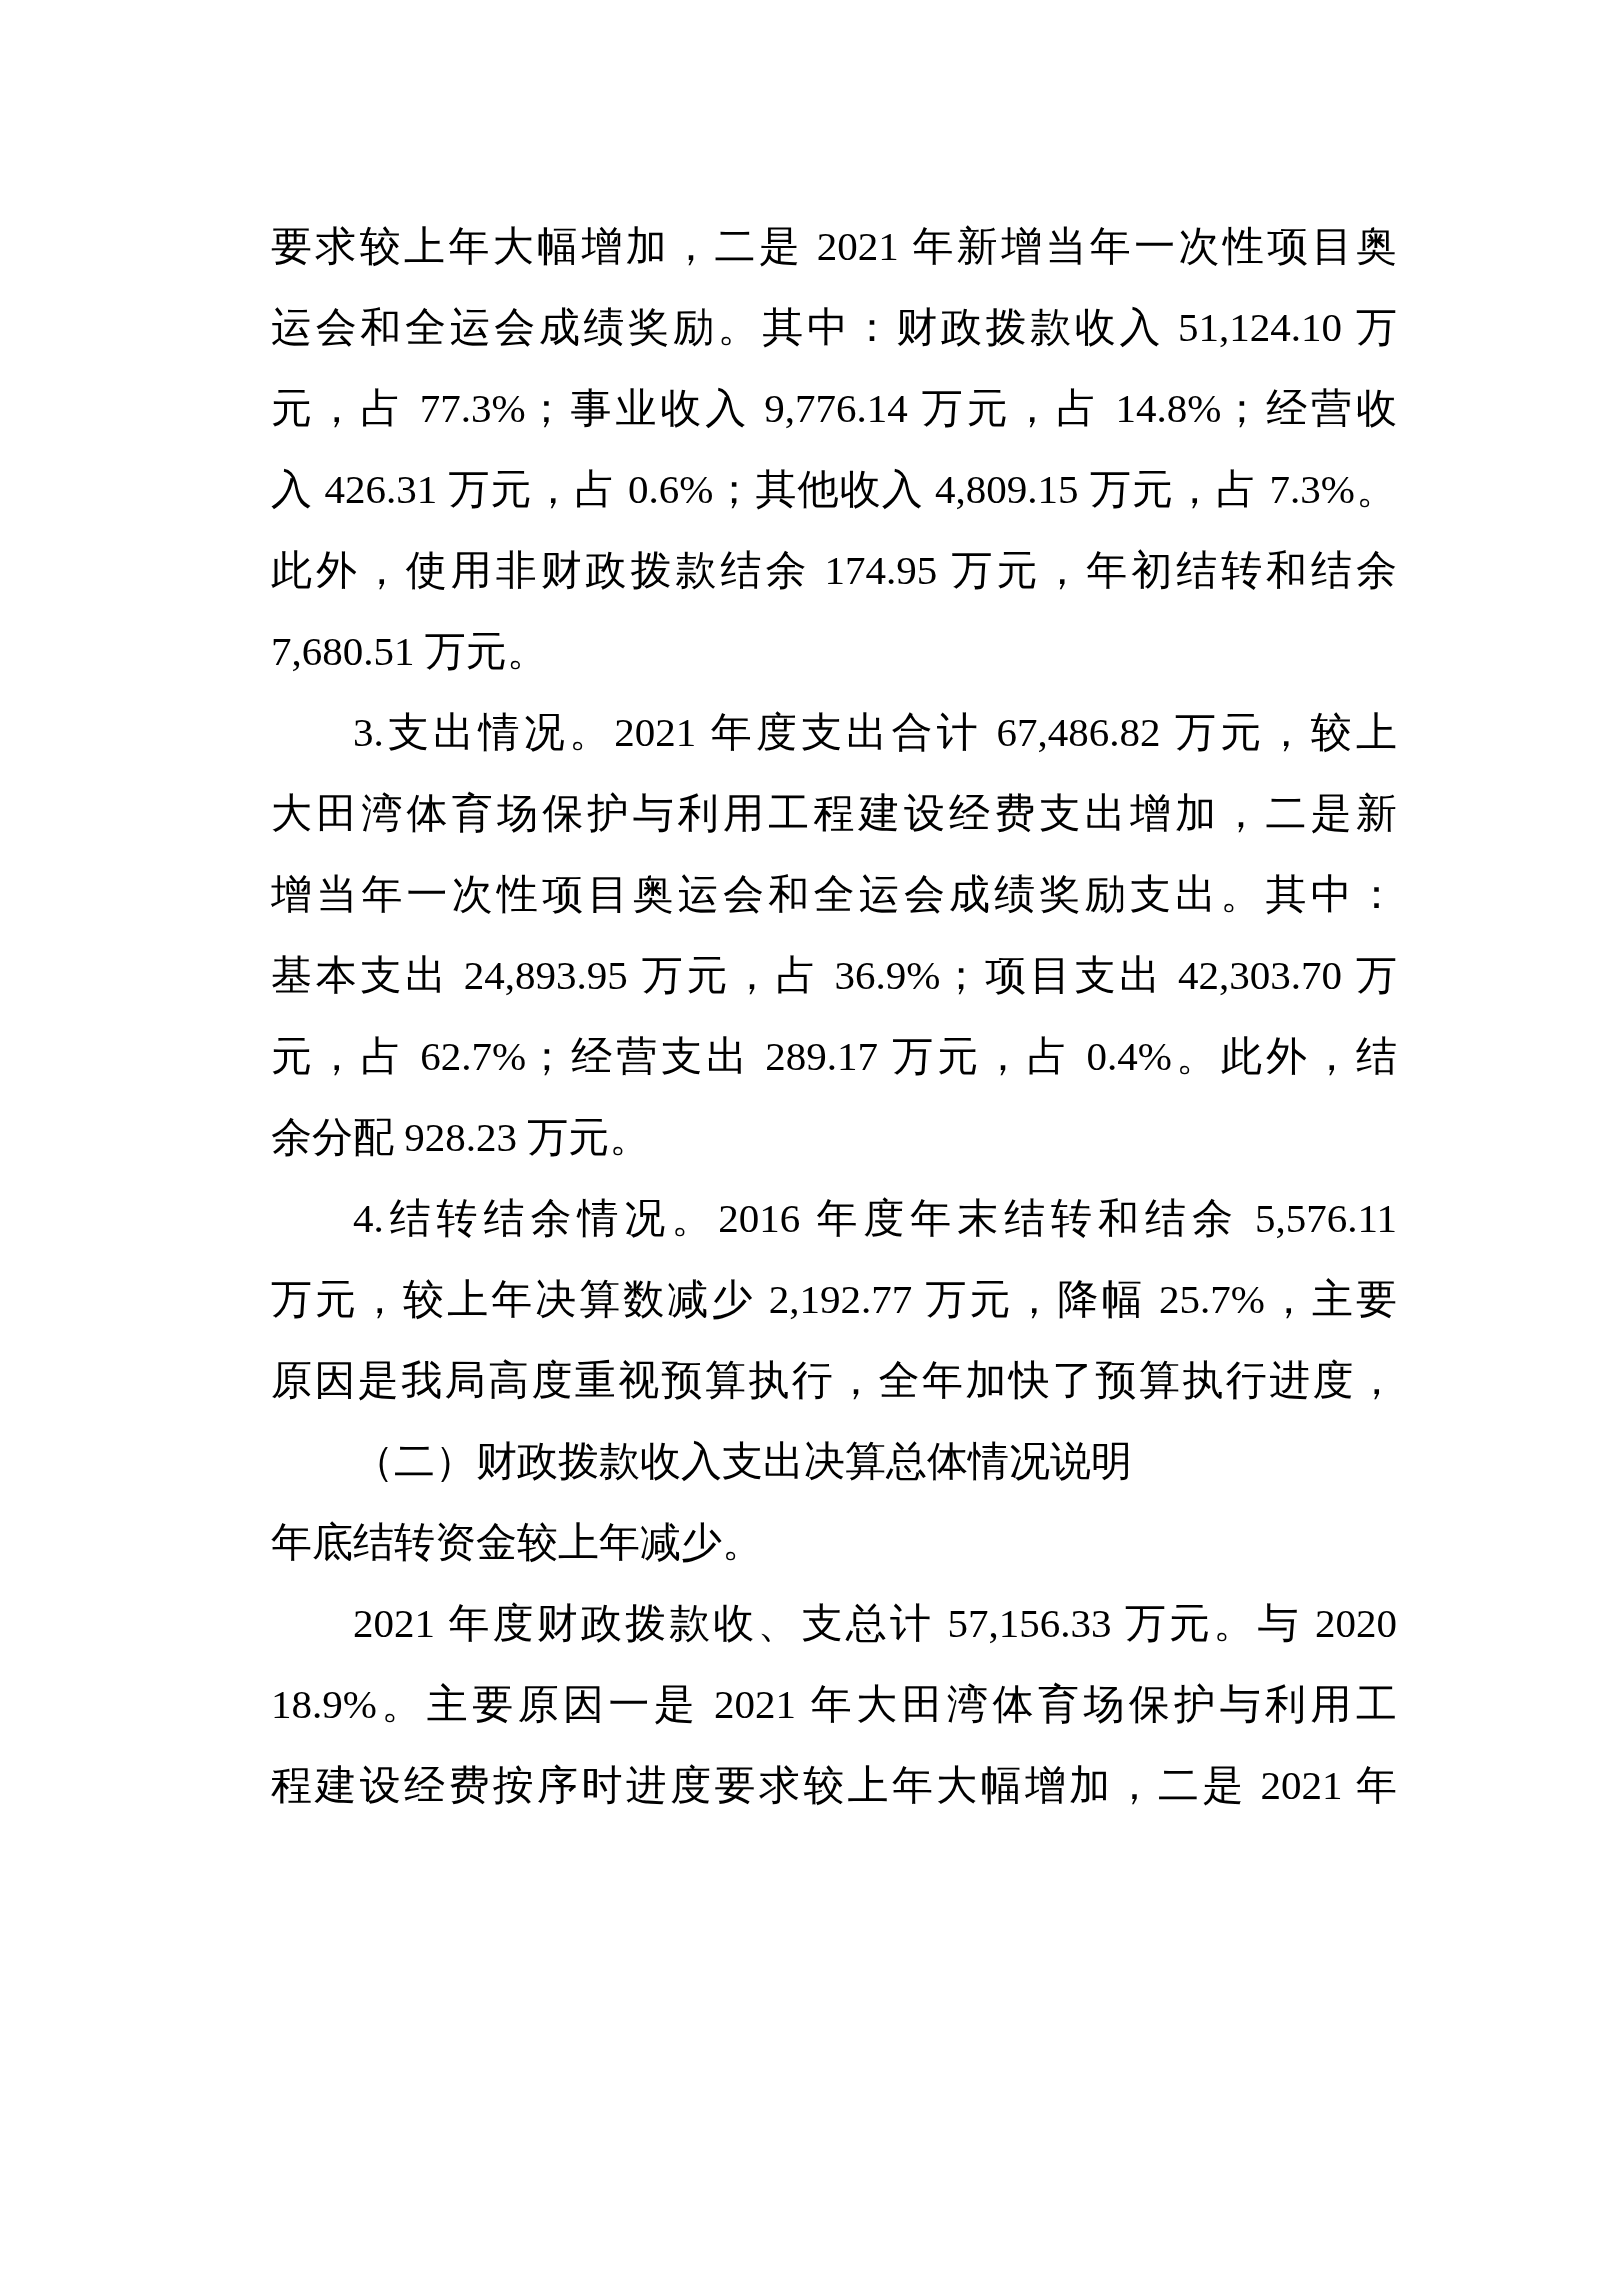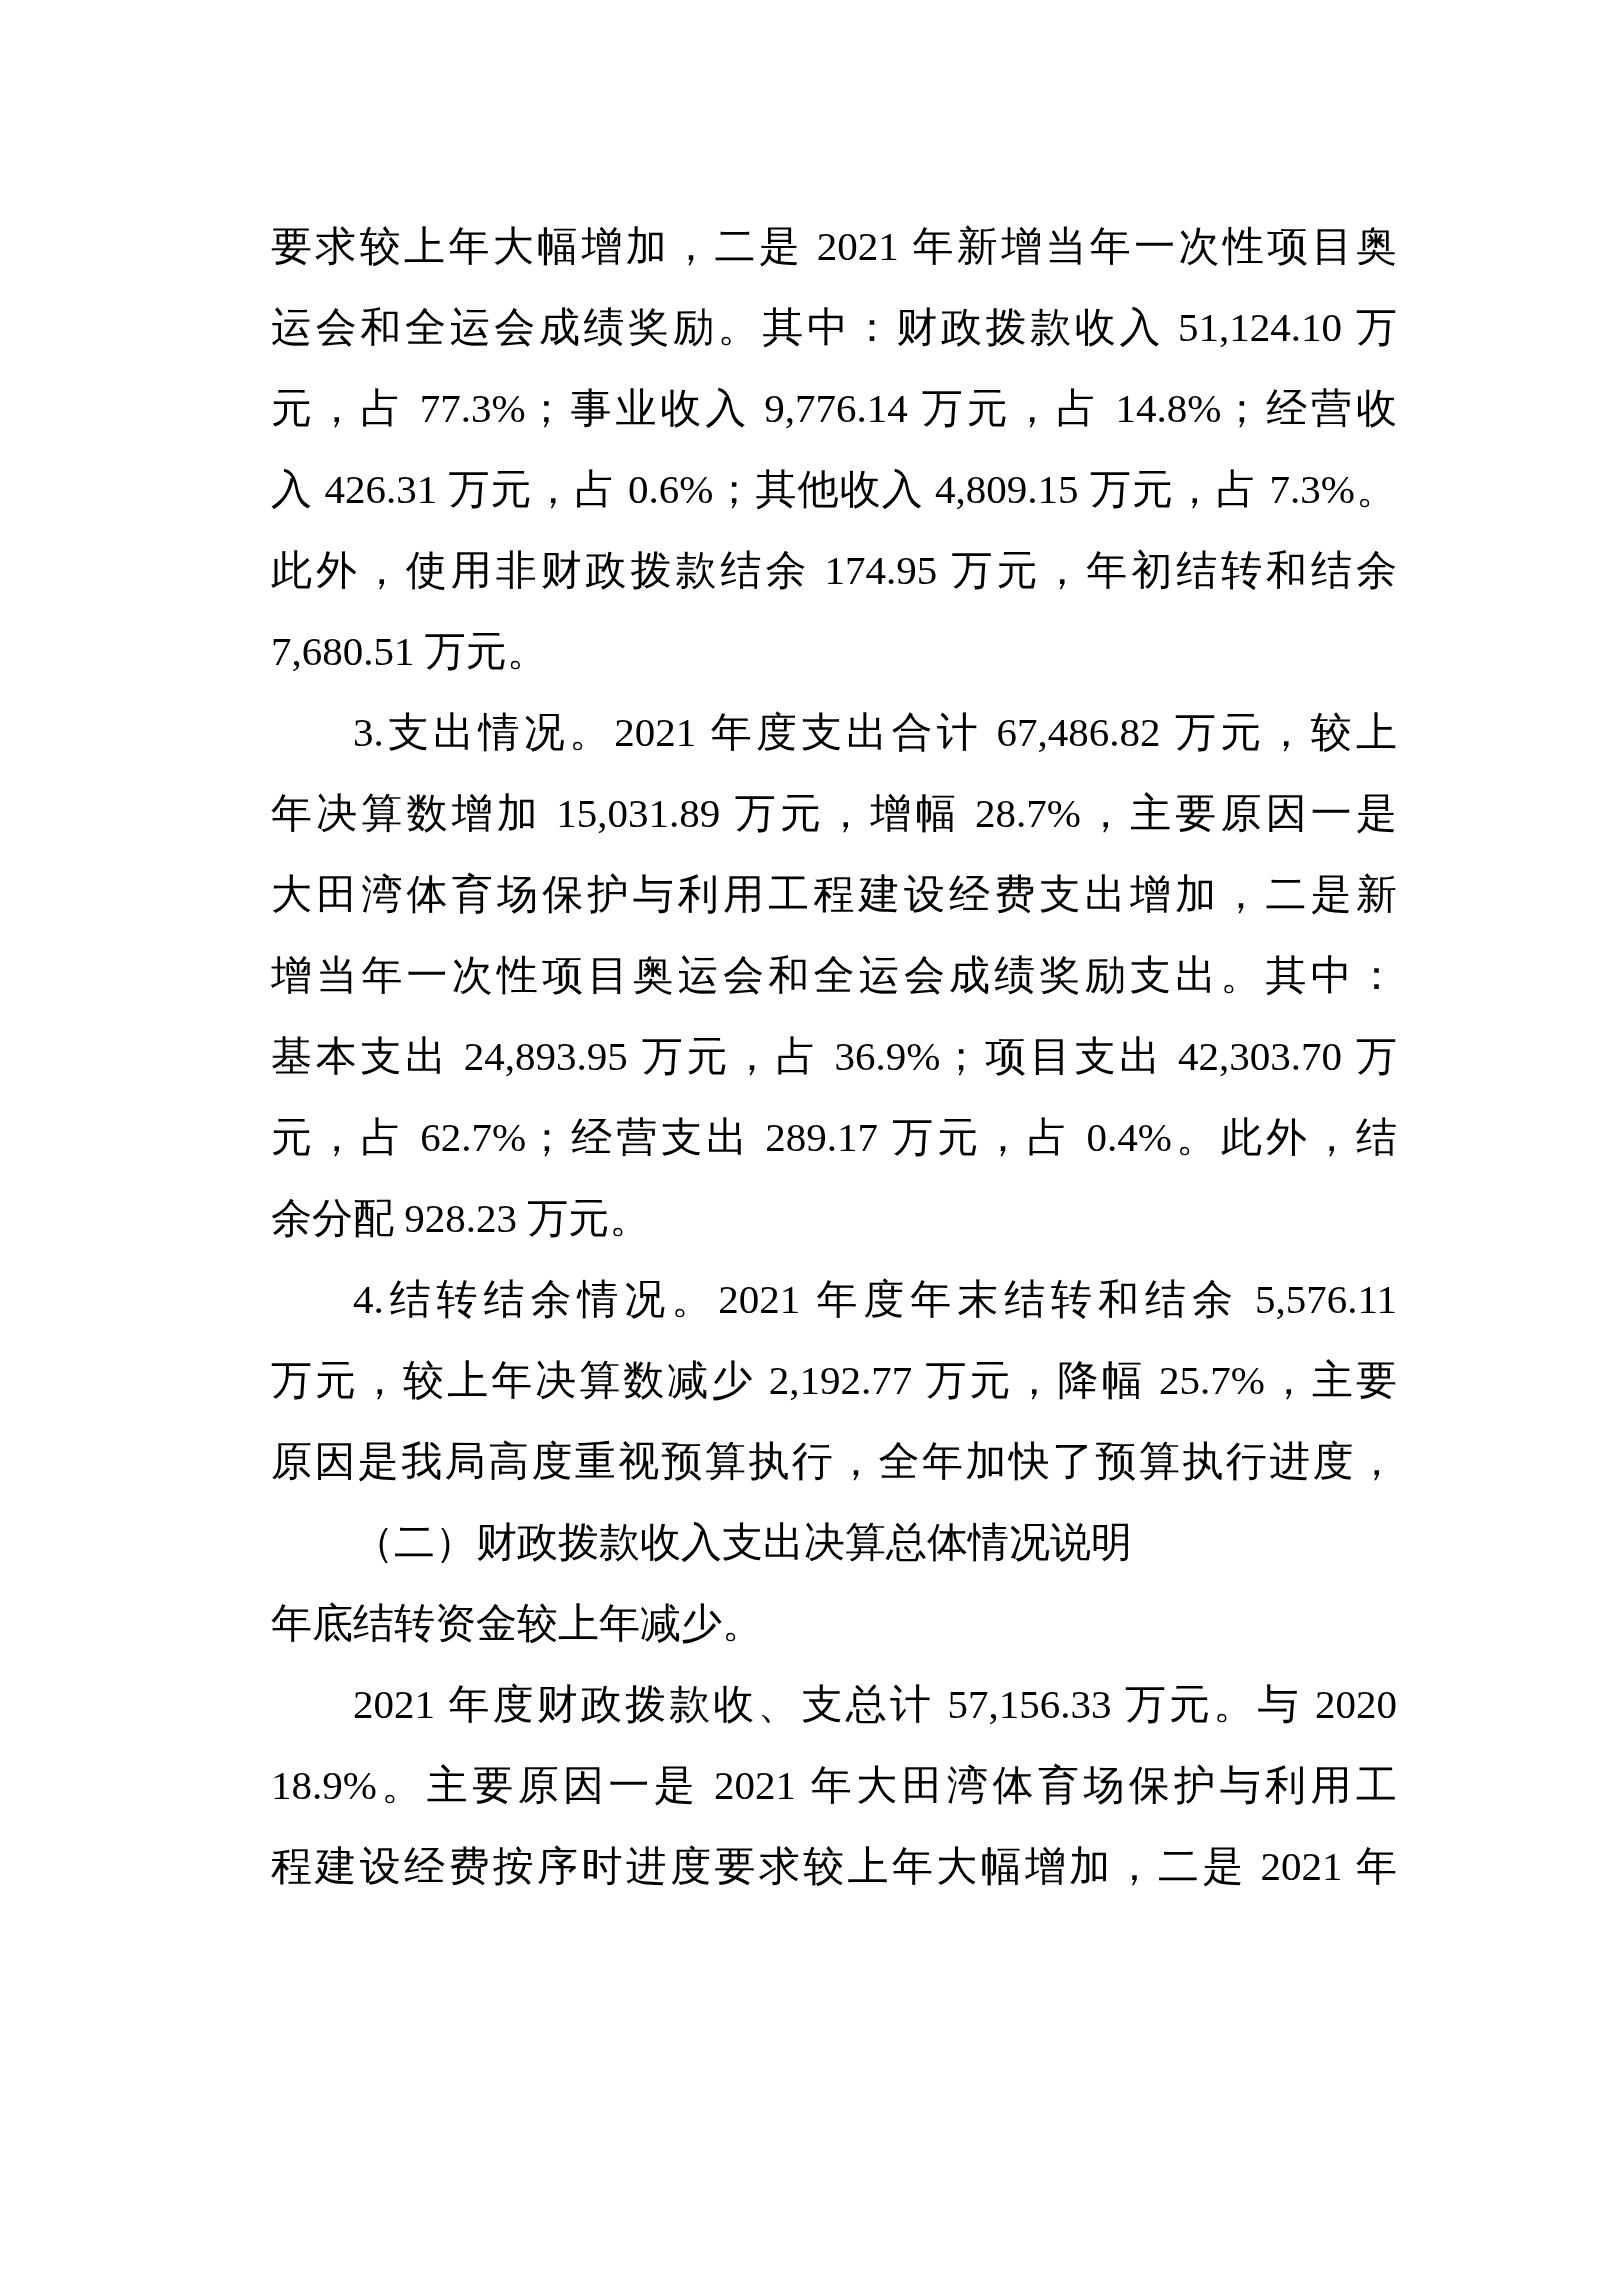--- a/index.html
+++ b/index.html
@@ -49,28 +49,27 @@
   <div class="text-block">
 
     <div class="line">要求较上年大幅增加，二是 2021 年新增当年一次性项目奥</div>
     <div class="line">运会和全运会成绩奖励。其中：财政拨款收入 51,124.10 万</div>
     <div class="line">元，占 77.3%；事业收入 9,776.14 万元，占 14.8%；经营收</div>
     <div class="line">入 426.31 万元，占 0.6%；其他收入 4,809.15 万元，占 7.3%。</div>
     <div class="line">此外，使用非财政拨款结余 174.95 万元，年初结转和结余</div>
     <div class="line last">7,680.51 万元。</div>
 
     <div class="line indent"><span class="b">3.支出情况。</span><span>2021 年度支出合计 67,486.82 万元，较上</span></div>
-    <div class="line">年决算数增加 15,031.89 万元，增幅 28.7%，主要原因一是</div>
     <div class="line">大田湾体育场保护与利用工程建设经费支出增加，二是新</div>
     <div class="line">增当年一次性项目奥运会和全运会成绩奖励支出。其中：</div>
     <div class="line">基本支出 24,893.95 万元，占 36.9%；项目支出 42,303.70 万</div>
     <div class="line">元，占 62.7%；经营支出 289.17 万元，占 0.4%。此外，结</div>
     <div class="line last">余分配 928.23 万元。</div>
 
-    <div class="line indent"><span class="b">4.结转结余情况。</span><span>2021 年度年末结转和结余 5,576.11</span></div>
+    <div class="line indent"><span class="b">4.结转结余情况。</span><span>2016 年度年末结转和结余 5,576.11</span></div>
     <div class="line">万元，较上年决算数减少 2,192.77 万元，降幅 25.7%，主要</div>
     <div class="line">原因是我局高度重视预算执行，全年加快了预算执行进度，</div>
     <div class="line indent last"><span class="b">（二）财政拨款收入支出决算总体情况说明</span></div>
 
     <div class="line last">年底结转资金较上年减少。</div>
 
     <div class="line indent">2021 年度财政拨款收、支总计 57,156.33 万元。与 2020</div>
     <div class="line">18.9%。主要原因一是 2021 年大田湾体育场保护与利用工</div>
     <div class="line">程建设经费按序时进度要求较上年大幅增加，二是 2021 年</div>
 

